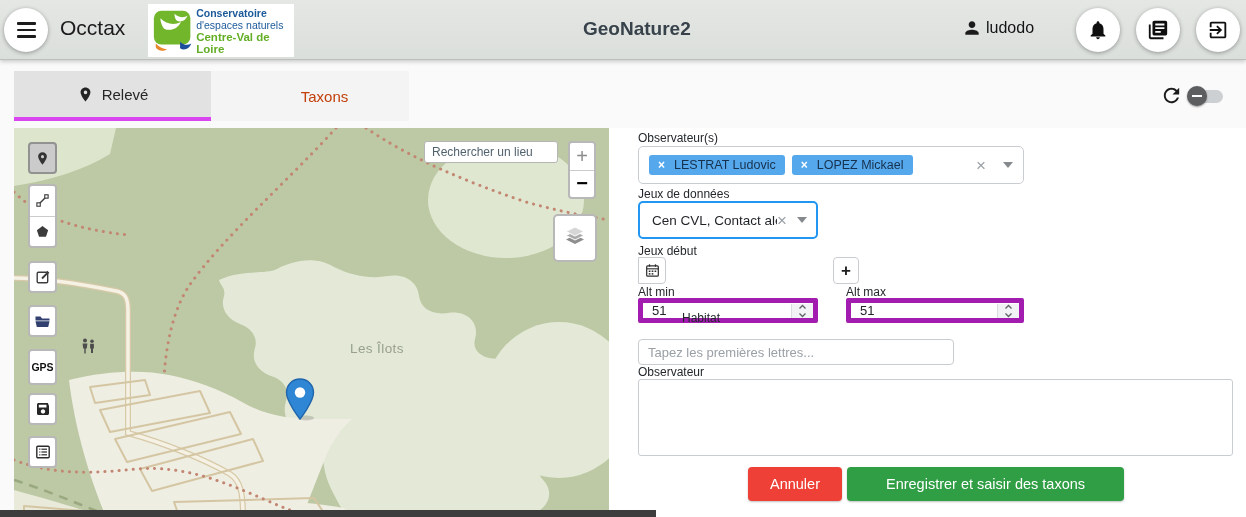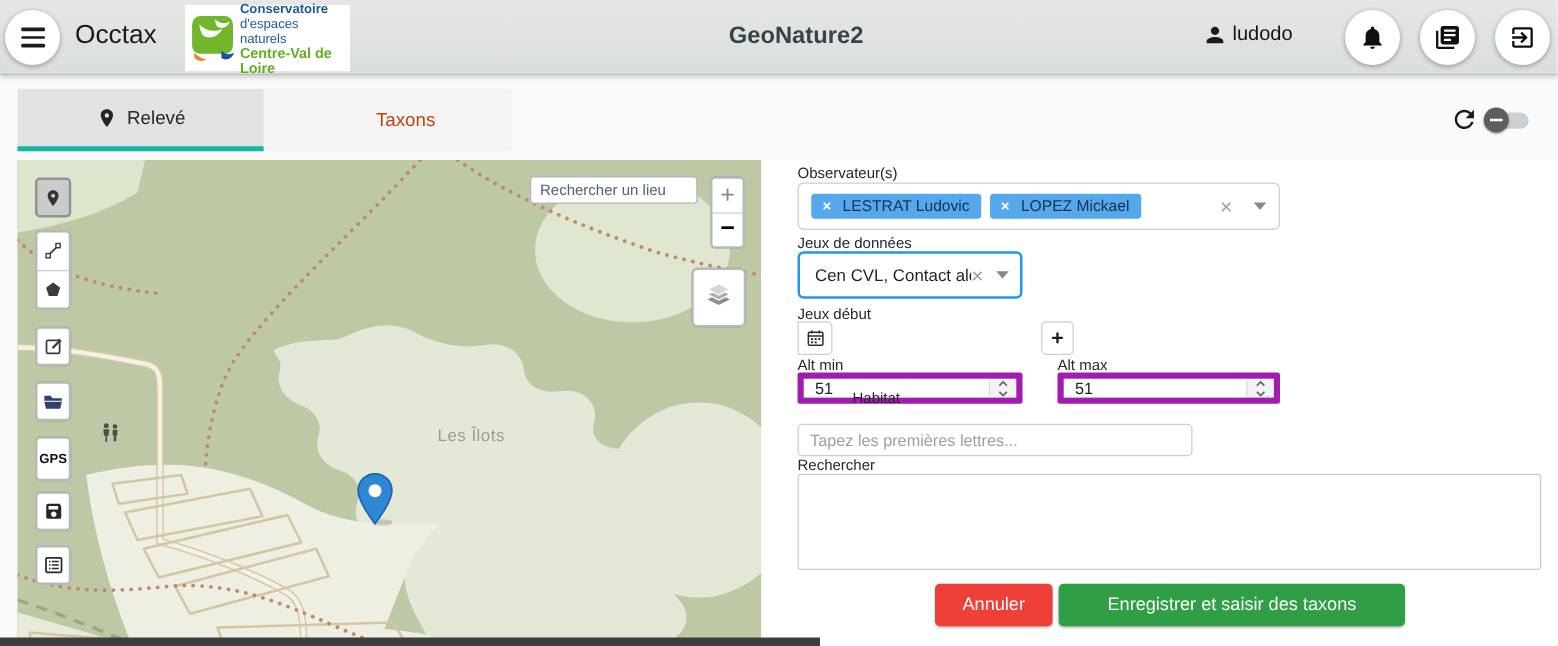--- a/index.html
+++ b/index.html
@@ -9,34 +9,34 @@
   
   .header { position:absolute; left:0; top:0; width:1246px; height:60px;
     background:linear-gradient(#e4e7e4,#dbdfdc); border-bottom:1px solid #bcc0bd;
     box-shadow:0 2px 4px rgba(0,0,0,.18); z-index:20; }
   .circle-btn { position:absolute; width:44px; height:44px; border-radius:50%;
     background:#fff; border:none; box-shadow:0 1px 4px rgba(0,0,0,.35);
     display:flex; align-items:center; justify-content:center; cursor:pointer; }
   .hamburger-bars { display:flex; flex-direction:column; gap:4px; }
   .hamburger-bars i { display:block; width:19px; height:2.6px; background:#1c1c1c; border-radius:1px; }
   .app-title { position:absolute; left:60px; top:16px; font-size:21px; color:#1b1b1b; }
-  .logo { position:absolute; left:148px; top:4px; width:132px; height:53px; background:#fff;
+  .logo { position:absolute; left:148px; top:4px; width:146px; height:53px; background:#fff;
     display:flex; align-items:center; padding:3px 4px; gap:3px; }
   .logo-text { font-size:10.5px; line-height:12px; }
   .logo-l1 { color:#1c5a9a; font-weight:700; }
   .logo-l2 { color:#1c5a9a; }
   .logo-l3 { color:#63ae25; font-weight:700; font-size:11.5px; }
   .product-title { position:absolute; left:583px; top:18px; font-size:19px; font-weight:700; color:#37424b; }
   .user-area { position:absolute; left:962px; top:18px; display:flex; align-items:center; gap:4px;
     font-size:16px; color:#131313; cursor:pointer; }
 
   
   .tab { position:absolute; top:71px; height:50px; display:flex; align-items:center;
     justify-content:center; gap:8px; font-size:15px; cursor:pointer; }
-  .tab-releve { left:14px; width:197px; background:#e2e2e2; border-bottom:4px solid #14b8a6; color:#262626; }
+  .tab-releve { left:14px; width:197px; background:#e2e2e2; border-bottom:4px solid #d946ef; color:#262626; }
   .tab-taxons { left:211px; width:198px; background:#f4f4f4; color:#c2410c;padding-left:29px; }
   .refresh-btn { position:absolute; left:1158px; top:84px; width:26px; height:26px; border:none;
     background:transparent; cursor:pointer; }
   .toggle { position:absolute; left:1187px; top:85px; width:38px; height:22px; cursor:pointer; }
   .toggle-track { position:absolute; left:4px; top:5px; width:32px; height:13px; border-radius:7px; background:#cdd0d2; }
   .toggle-knob { position:absolute; left:0; top:1px; width:20px; height:20px; border-radius:50%;
     background:#5c5e60; box-shadow:0 1px 2px rgba(0,0,0,.4); }
   .toggle-knob i { position:absolute; left:5px; top:9px; width:10px; height:2.4px; background:#fff; display:block; }
 
   
@@ -367,18 +367,18 @@
       <svg width="9" height="14" viewBox="0 0 9 14">
         <polyline points="1.5,4.5 4.5,1.5 7.5,4.5" fill="none" stroke="#5f6368" stroke-width="1.3"></polyline>
         <polyline points="1.5,9.5 4.5,12.5 7.5,9.5" fill="none" stroke="#5f6368" stroke-width="1.3"></polyline>
       </svg>
     </span>
   </div>
 
   <span class="lbl" style="left:29px;top:183px;margin-left:44px;">Habitat</span>
   <input class="hab-input" placeholder="Tapez les premières lettres..." style="">
 
-  <span class="lbl" style="left:29px;top:237px;">Rechercher</span>
+  <span class="lbl" style="left:29px;top:237px;">Observateur</span>
   <textarea class="comment-area" style=""></textarea>
 
   <button class="btn btn-cancel">Annuler</button>
   <button class="btn btn-save">Enregistrer et saisir des taxons</button>
 </div>
 
 </body></html>

